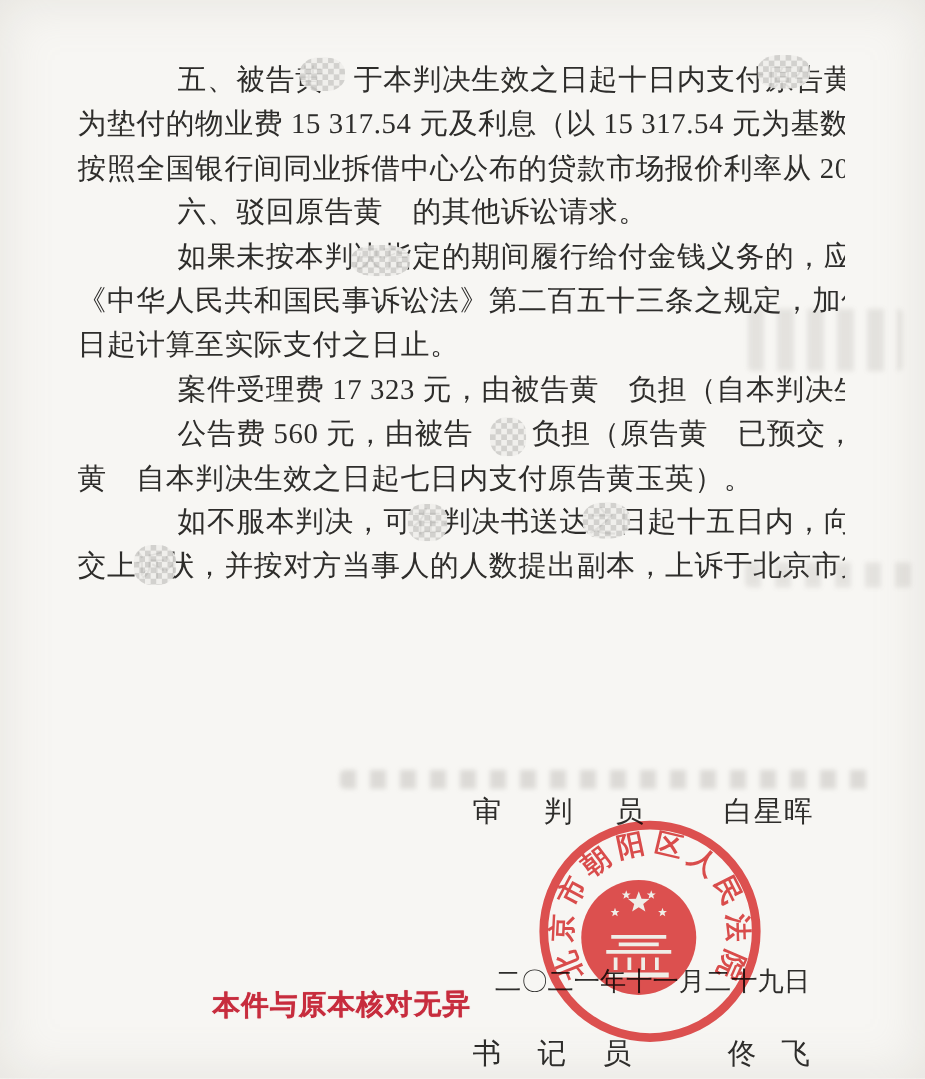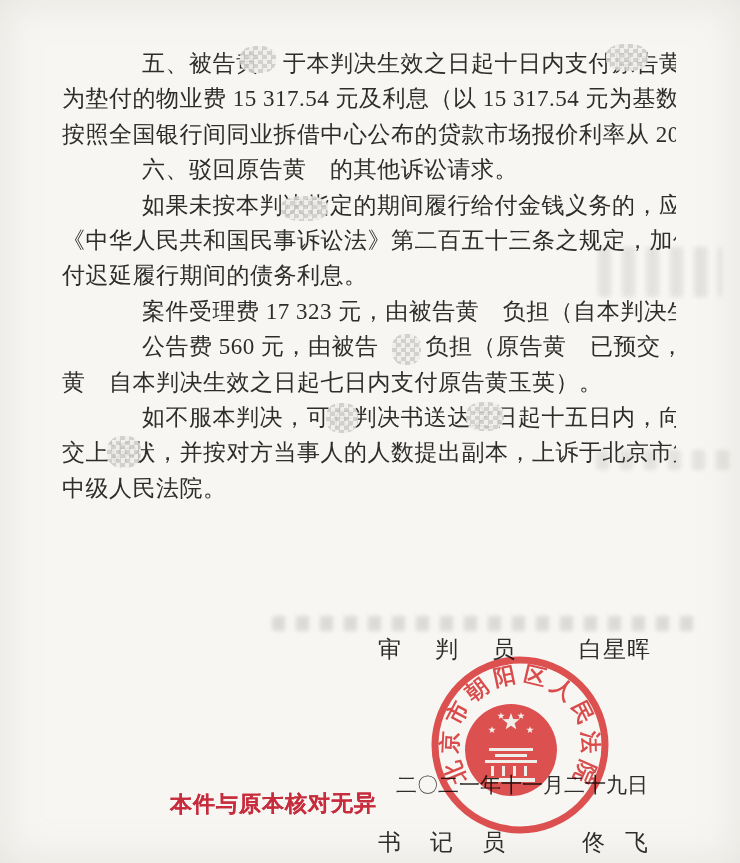--- a/index.html
+++ b/index.html
@@ -76,27 +76,26 @@
 
 <div class="page" id="doc">
 
   <div class="text-block">
     <div class="line indent">五、被告黄　于本判决生效之日起十日内支付原告黄　代</div>
     <div class="line">为垫付的物业费 15 317.54 元及利息（以 15 317.54 元为基数，</div>
     <div class="line">按照全国银行间同业拆借中心公布的贷款市场报价利率从 2020 年</div>
     <div class="line indent end">六、驳回原告黄　的其他诉讼请求。</div>
     <div class="line indent">如果未按本判决指定的期间履行给付金钱义务的，应当依照</div>
     <div class="line">《中华人民共和国民事诉讼法》第二百五十三条之规定，加倍支</div>
-    <div class="line end">付迟延履行期间的债务利息。</div>
+    <div class="line end">日起计算至实际支付之日止。</div>
     <div class="line indent">案件受理费 17 323 元，由被告黄　负担（自本判决生效之日</div>
     <div class="line indent">公告费 560 元，由被告　　负担（原告黄　已预交，被告</div>
     <div class="line end">黄　自本判决生效之日起七日内支付原告黄玉英）。</div>
     <div class="line indent">如不服本判决，可在判决书送达之日起十五日内，向本院递</div>
     <div class="line">交上诉状，并按对方当事人的人数提出副本，上诉于北京市第三</div>
-    <div class="line end">中级人民法院。</div>
   </div>
 
   <div class="ghost ghost-1"></div>
   <div class="ghost ghost-2"></div>
   <div class="ghost ghost-3"></div>
 
   <div class="sig sig-judge">
     <span class="label">审判员</span><span class="name">白星晖</span>
   </div>
 

